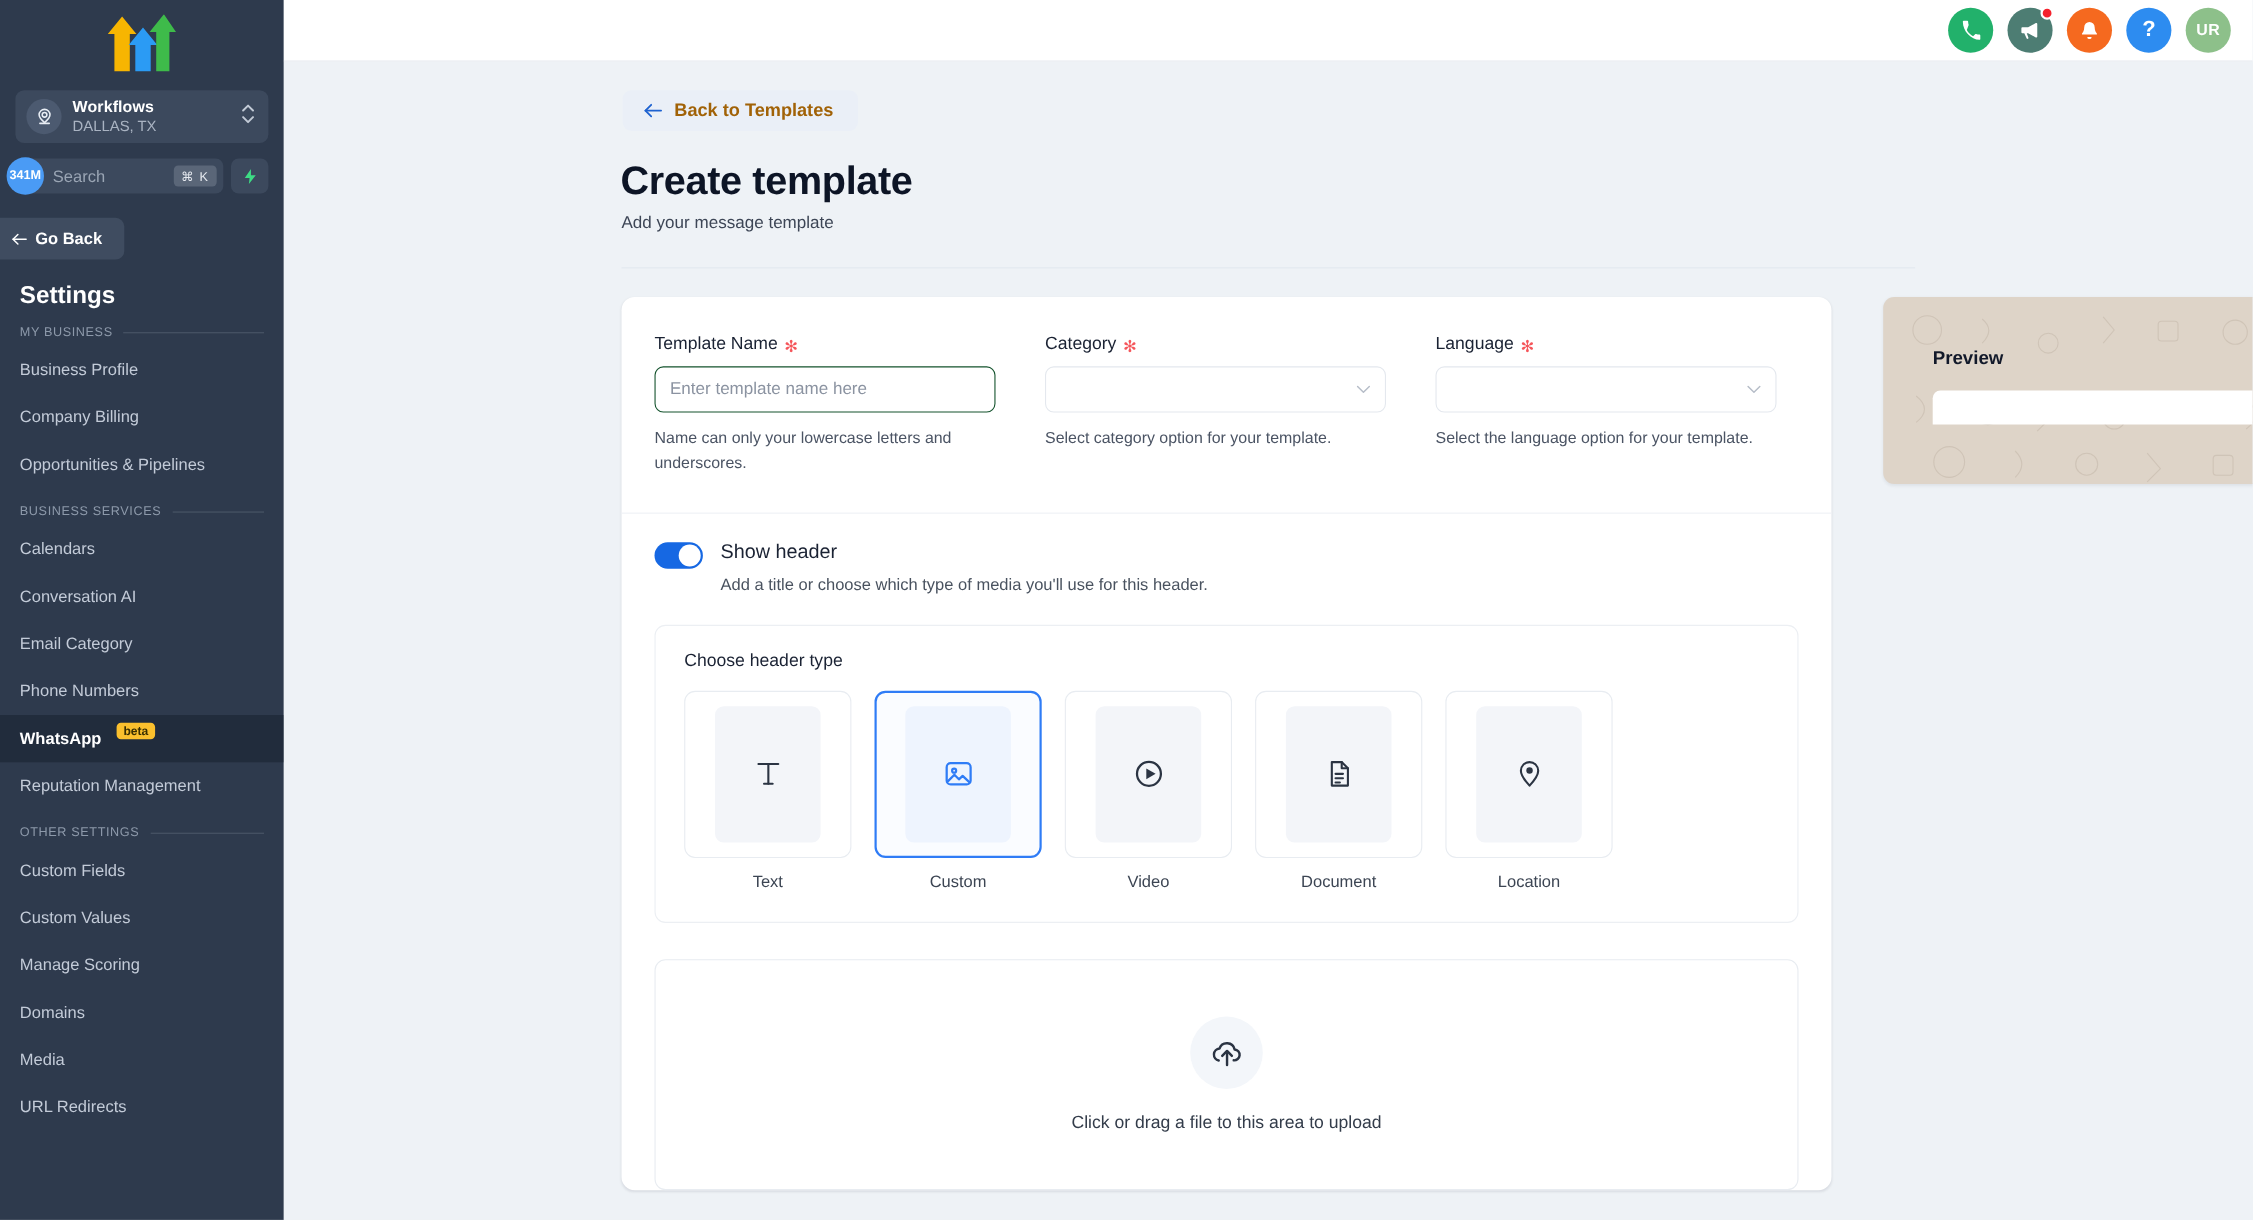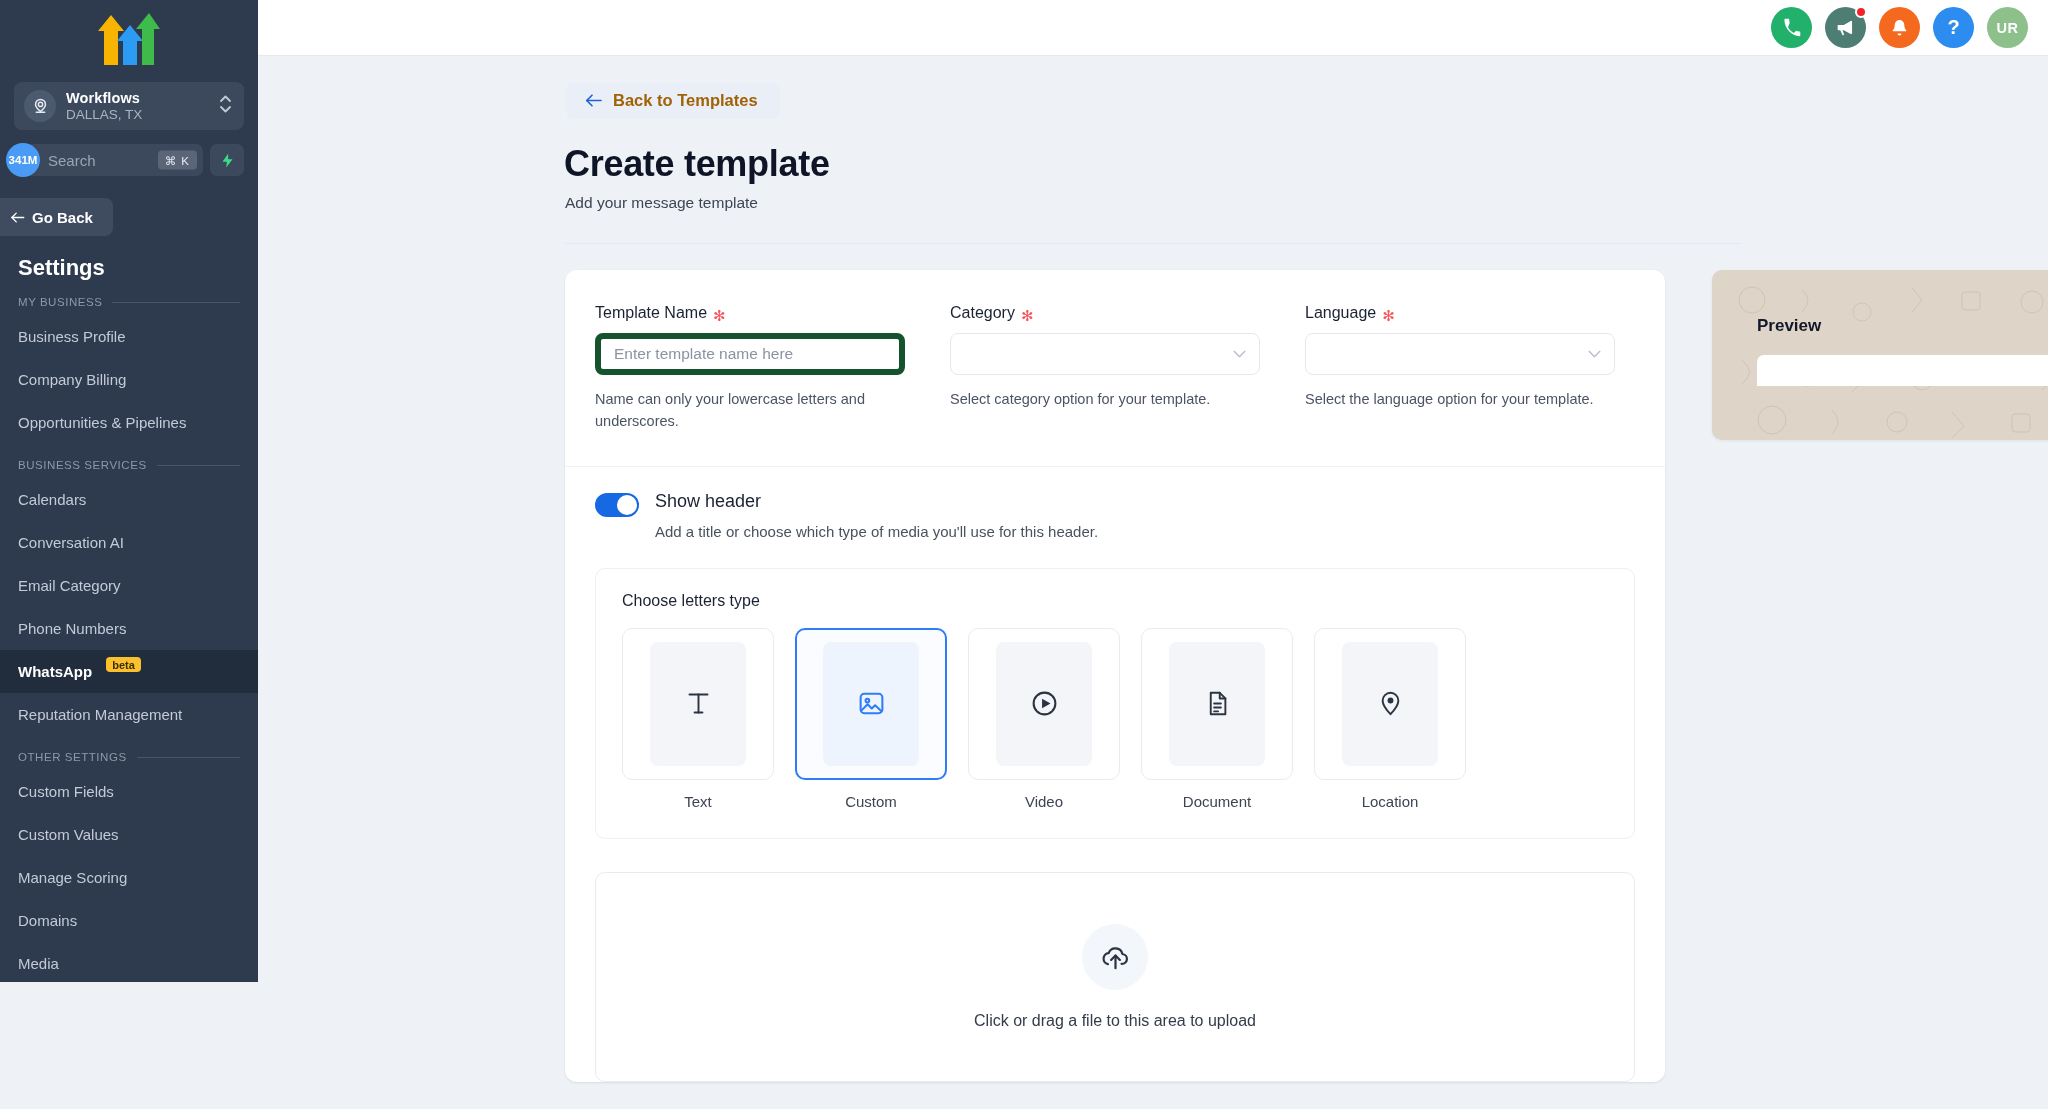--- a/index.html
+++ b/index.html
@@ -6,21 +6,21 @@
   html, body {
     width: 2048px; height: 1109px;
     overflow: hidden;
     font-family: "Liberation Sans", sans-serif;
     background: #eef2f6;
   }
   .app { position: relative; width: 2048px; height: 1109px; display: flex; }
 
   
   .sidebar {
-    width: 258px; height: 982px;
+    width: 258px; height: 1109px;
     background: #2e3a4d;
     position: relative;
     flex: 0 0 258px;
     overflow: hidden;
   }
   .logo-wrap {
     height: 78px; display: flex; align-items: center; justify-content: center;
   }
   .logo { width: 62px; height: 52px; position: relative; }
 
@@ -178,21 +178,21 @@
     padding: 0;
     flex: 0 0 1100px;
   }
   .form-row { display: flex; padding: 34px 30px 0 30px; gap: 0; }
   .field { width: 355px; flex: 0 0 355px; }
   .field.mid { margin-left: 0; }
   .field-label { font-size: 16px; color: #1a2233; margin-bottom: 11px; display: flex; align-items: center; gap: 6px; }
   .req { color: #f5555a; font-size: 15px; line-height: 1; position: relative; top: 2px; }
   .text-input {
     width: 310px; height: 42px;
-    border: 6px solid #14532d; border-radius: 8px;
+    border: 1px solid #14532d; border-radius: 8px;
     padding: 0 13px;
     font-size: 15.5px; color: #8b93a1;
     display: flex; align-items: center;
     background: #fff;
   }
   .select-input {
     width: 310px; height: 42px;
     border: 1px solid #e4e8ee; border-radius: 8px;
     padding: 0 13px;
     display: flex; align-items: center; justify-content: flex-end;
@@ -501,21 +501,21 @@
             <div class="toggle">
               <span class="knob"></span>
             </div>
             <div>
               <div class="toggle-label">Show header</div>
               <div class="toggle-help">Add a title or choose which type of media you'll use for this header.</div>
             </div>
           </div>
 
           <div class="header-type-panel">
-            <div class="cht-title">Choose letters type</div>
+            <div class="cht-title">Choose header type</div>
             <div class="cards">
 
               <div class="type-card-wrap">
                 <div class="type-card">
                   <div class="type-inner">
                     <svg width="27" height="27" viewBox="0 0 24 24" fill="none" stroke="#2b3443" stroke-width="1.7" stroke-linecap="round">
                       <line x1="4" y1="4" x2="20" y2="4"></line>
                       <line x1="12" y1="4" x2="12" y2="20"></line>
                       <line x1="8.5" y1="20" x2="15.5" y2="20"></line>
                     </svg>

